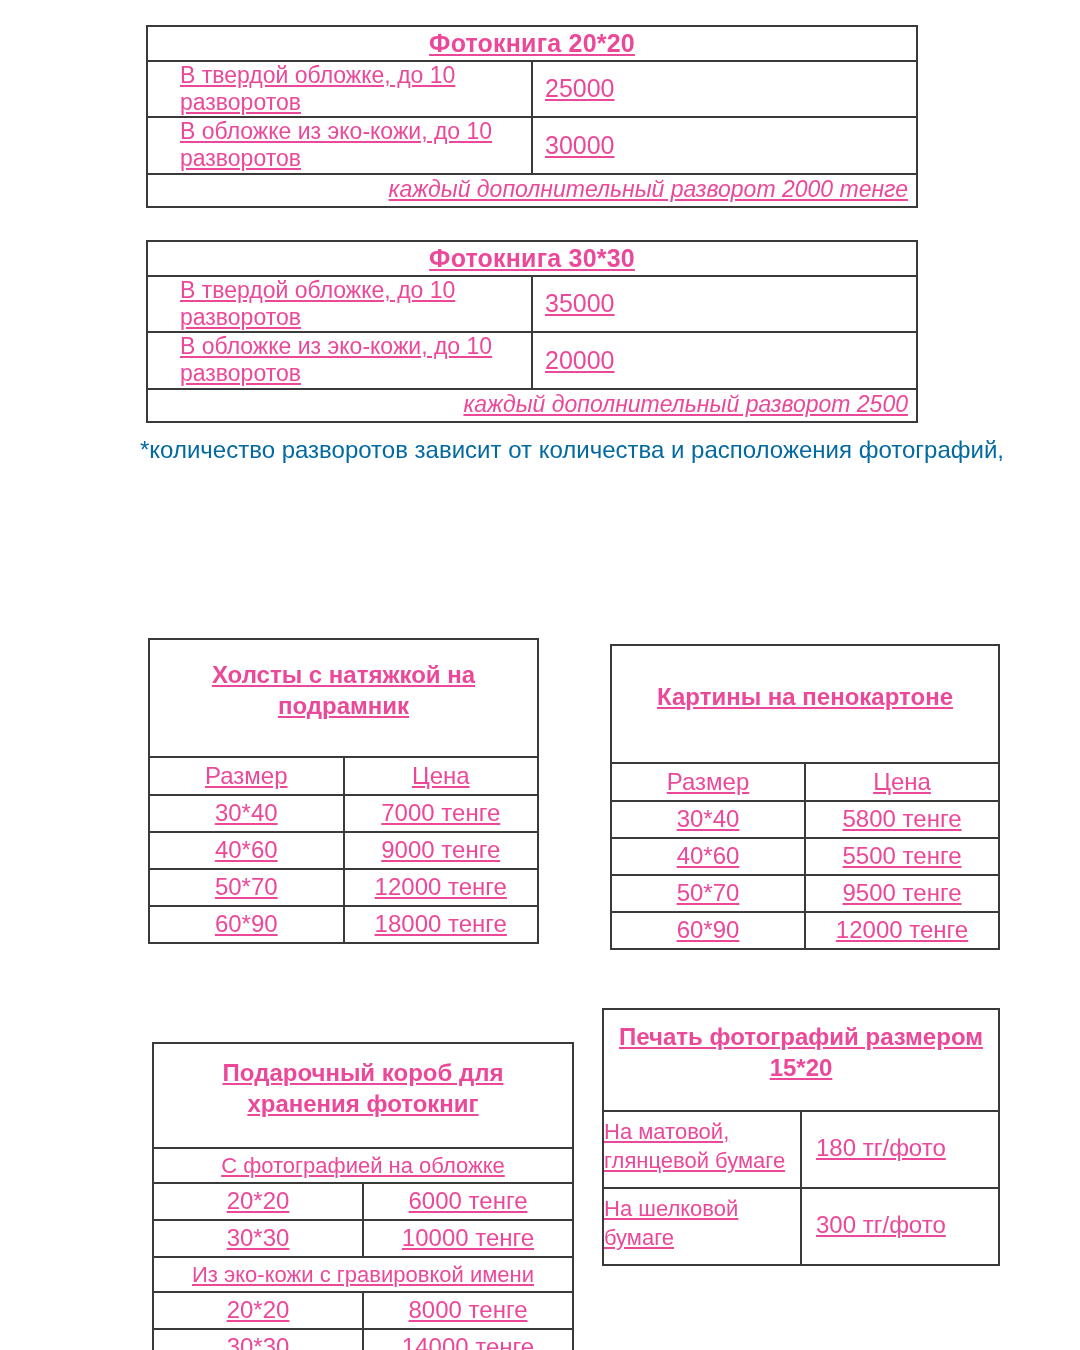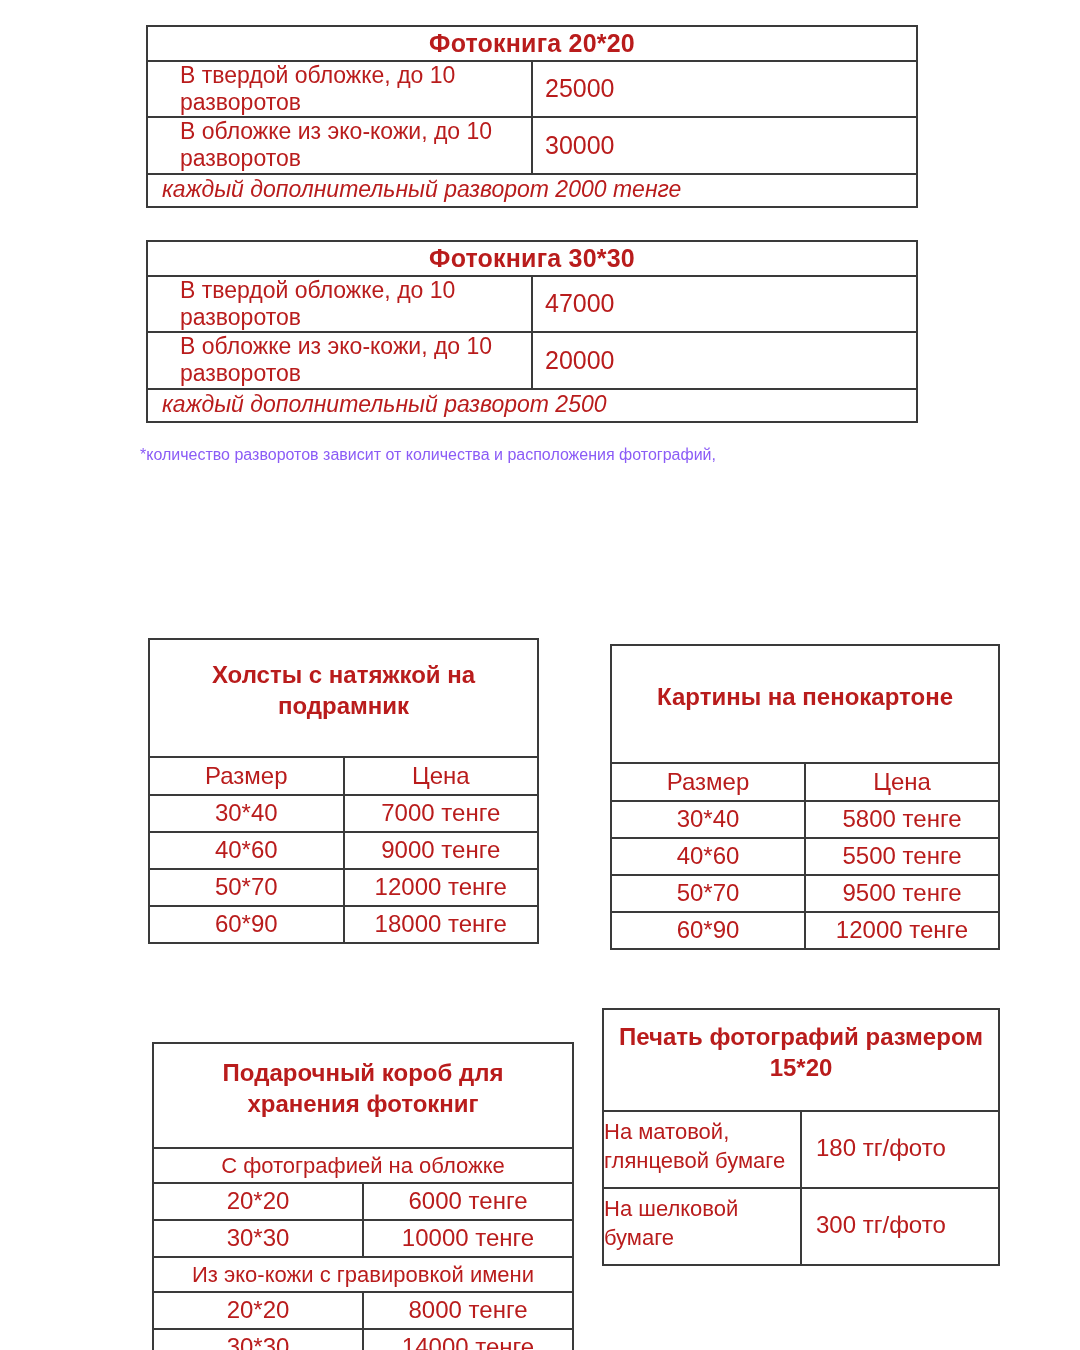--- a/index.html
+++ b/index.html
@@ -22,54 +22,55 @@
     border-collapse: collapse;
     background: #ffffff;
     table-layout: fixed;
   }
   .tbl td {
     border: 2px solid #3a3a3a;
     padding: 0 8px;
     vertical-align: middle;
     font-size: 23px;
     line-height: 1.18;
-    color: #b91c1c;
+    color: #ec4899;
     background: #fff;
+    text-decoration: underline;
   }
 
   
   .wide { left: 146px; width: 772px; }
   .wide td { height: 39px; }
   .wide .title {
     text-align: center;
     font-weight: bold;
     font-size: 25px;
     height: 35px;
     letter-spacing: .2px;
   }
   .wide .lbl { font-size: 23px; text-align: left; padding-left: 32px; }
   .wide .val { font-size: 25px; text-align: left; padding-left: 12px; }
   .wide .note {
     font-style: italic;
     font-size: 23px;
-    text-align: left;
+    text-align: right;
     padding-left: 14px;
     height: 33px;
   }
   #tbl-photobook-2020 { top: 25px; }
   #tbl-photobook-3030 { top: 240px; }
 
   
   .footnote {
     position: absolute;
     left: 140px;
-    top: 446px;
+    top: 436px;
     width: 900px;
-    font-size: 16px;
-    color: #8b5cf6;
+    font-size: 24px;
+    color: #0369a1;
     white-space: nowrap;
   }
 
   
   .ptbl .hdr {
     text-align: center;
     font-weight: bold;
     font-size: 24px;
     line-height: 1.28;
     padding: 8px 10px 22px 10px;
@@ -130,21 +131,21 @@
   </tbody>
     </table>
 
   <table class="tbl wide" id="tbl-photobook-3030">
     <tbody>
         <tr>
       <td class="title" colspan="2">Фотокнига 30*30</td>
     </tr>
     <tr>
       <td class="lbl" style="width:527px">В твердой обложке, до 10 разворотов</td>
-      <td class="val">47000</td>
+      <td class="val">35000</td>
     </tr>
     <tr>
       <td class="lbl">В обложке из эко-кожи, до 10 разворотов</td>
       <td class="val">20000</td>
     </tr>
     <tr>
       <td class="note" colspan="2">каждый дополнительный разворот 2500</td>
     </tr>
   </tbody>
     </table>

